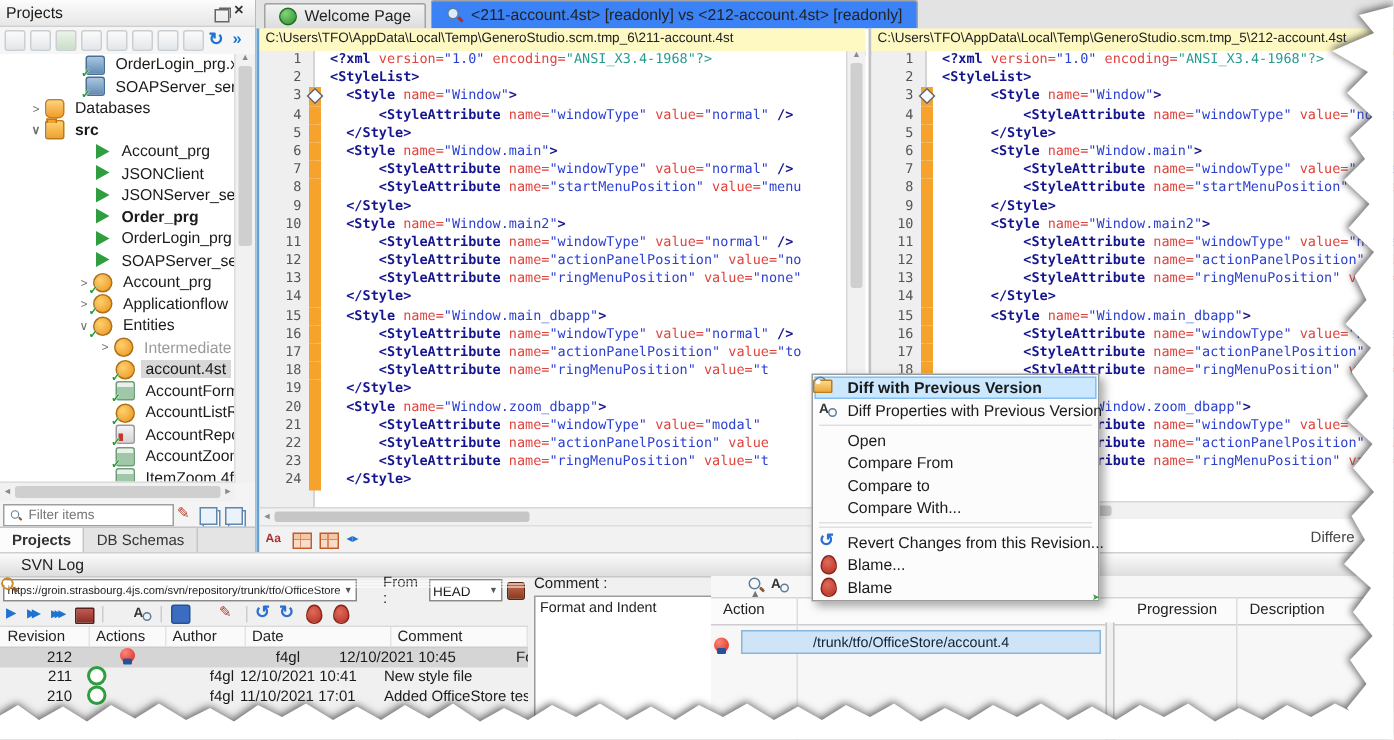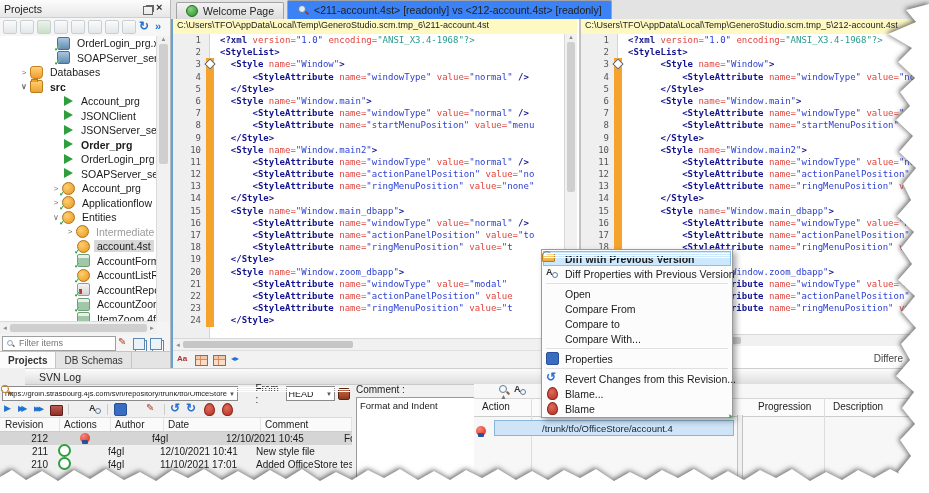--- a/index.html
+++ b/index.html
@@ -61,37 +61,37 @@
   .hscroll{position:absolute;height:11px;background:#f1f1f1;border-top:1px solid #d8d8d8;display:flex;align-items:center;font-size:6px;color:#8a8a8a;padding:0 2px;}
   .pane-left .hscroll{left:0;right:12px;bottom:18px;}
   .pane-right .hscroll{left:0;right:0;bottom:22px;}
   .hscroll .thumb{height:7px;background:#c6c6c6;border-radius:2px;}
   .pane-tools{position:absolute;left:0;right:0;bottom:0;height:17px;background:#f2f2f2;border-top:1px solid #dedede;
               display:flex;align-items:center;gap:5px;padding:0 4px;}
   .diff-label{position:absolute;right:26px;bottom:4px;font-size:10px;color:#444;}
   
   .svn{position:absolute;left:0;top:368px;right:0;bottom:0;background:#f0f0f0;}
   .svn-title{height:15px;background:linear-gradient(#fbfbfb,#dedede);border-top:1px solid #cfcfcf;border-bottom:1px solid #c8c8c8;
-             font-size:10.5px;display:flex;align-items:center;padding:0 14px;color:#222;margin-left:25px;}
+             font-size:10.5px;display:flex;align-items:center;padding:0 14px;color:#222;}
   .svn-left{position:absolute;left:0;top:16px;width:352px;bottom:0;}
   .url-row{display:flex;align-items:center;gap:3px;height:17px;padding:1px 2px 0 2px;}
   .combo{border:1px solid #8a8a8a;background:#fff;height:13px;display:flex;align-items:center;font-size:7.5px;
          padding:0 2px;white-space:nowrap;overflow:hidden;}
   .combo .caret{margin-left:auto;font-size:6px;color:#555;padding-left:2px;}
   .url-combo{width:244px;}
   .head-combo{width:46px;font-size:9px;}
   .from-lbl{font-size:10px;color:#222;}
   .svn-tools{display:flex;align-items:center;gap:3px;height:15px;padding:0 2px;}
   .svn-hdr{display:flex;height:13px;background:#fafafa;border-top:1px solid #dadada;border-bottom:1px solid #cccccc;font-size:10px;color:#222;}
   .svn-hdr span{border-right:1px solid #e3e3e3;padding-left:4px;display:flex;align-items:center;}
   .svn-row{display:flex;height:13px;font-size:10px;align-items:center;}
   .svn-row.sel{background:#d5d5d5;gap:22px;}
   .c-rev{width:48px;flex:none;text-align:right;padding-right:6px;}
   .c-act{width:46px;flex:none;padding-left:4px;}
-  .c-auth{width:48px;flex:none;padding-left:4px;}
+  .c-auth{width:48px;flex:none;padding-left:4px;text-align:right;}
   .c-date{width:92px;flex:none;padding-left:4px;}
   .c-com{flex:1;padding-left:4px;white-space:nowrap;overflow:hidden;}
   .svn-hdr .c-rev{text-align:left;padding-left:5px;}
   .svn-comment{position:absolute;left:356px;top:16px;width:123px;bottom:0;}
   .cmt-lbl{font-size:10px;color:#222;height:12px;}
   .cmt-box{position:absolute;left:0;right:2px;top:13px;bottom:4px;border:1px solid #9a9a9a;background:#fff;
            font-size:9.5px;padding:2px 3px;color:#222;}
   .svn-right{position:absolute;left:474px;top:16px;right:0;bottom:0;background:#f7f7f7;}
   .sr-tools{position:absolute;left:24px;top:0;display:flex;gap:4px;}
   .sr-hdrband{position:absolute;left:0;right:0;top:14px;height:17px;background:#fbfbfb;border-top:1px solid #d6d6d6;border-bottom:1px solid #cccccc;font-size:10px;color:#222;}
@@ -543,26 +543,20 @@
       </div>
       <div class="mi">
         <span class="mico"></span>
         <span class="">Compare to</span>
       </div>
       <div class="mi">
         <span class="mico"></span>
         <span class="">Compare With...</span>
       </div>
       <div class="msep"></div>
-      <div class="mi">
-        <span class="mico">
-          <span class="ic-props"></span>
-        </span>
-        <span class="">Properties</span>
-      </div>
       <div class="msep"></div>
       <div class="mi">
         <span class="mico">
           <span class="ti ic-revert"></span>
         </span>
         <span class="">Revert Changes from this Revision...</span>
       </div>
       <div class="mi">
         <span class="mico">
           <span class="ic-blame"></span>

